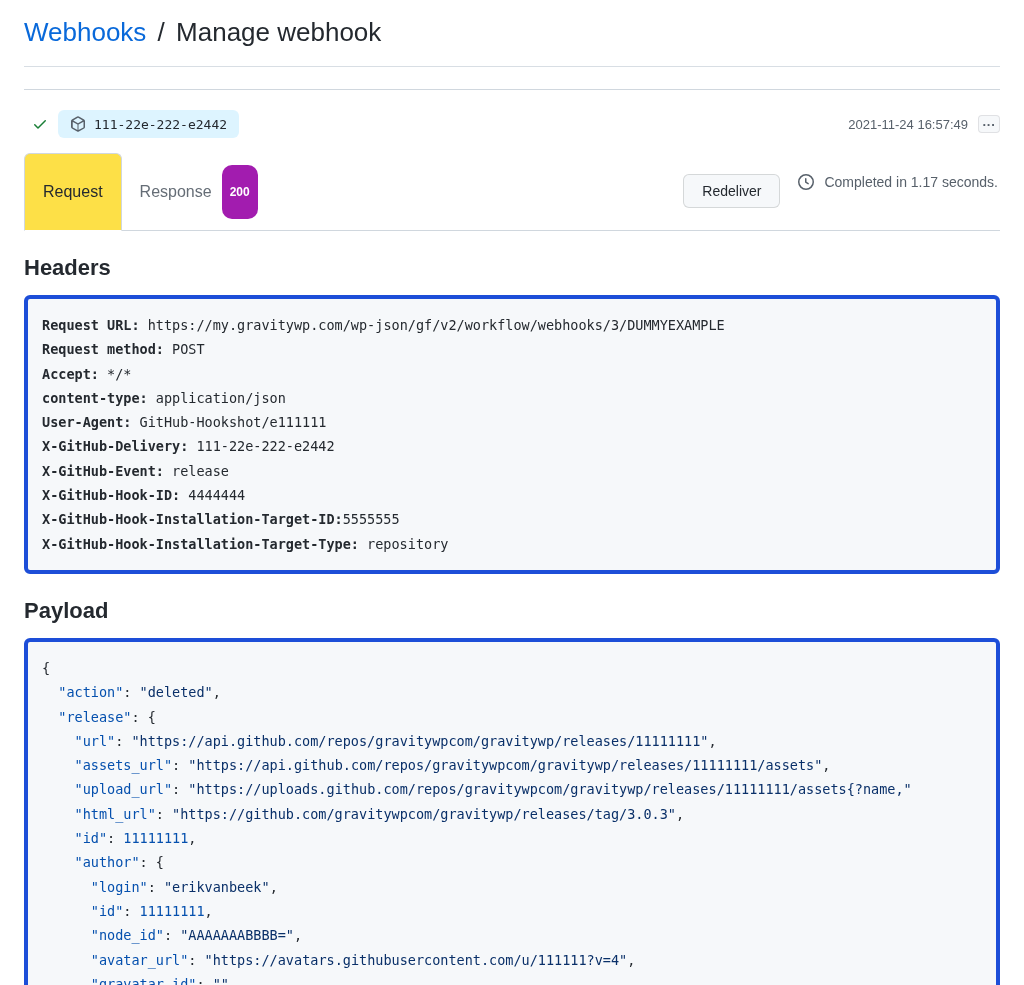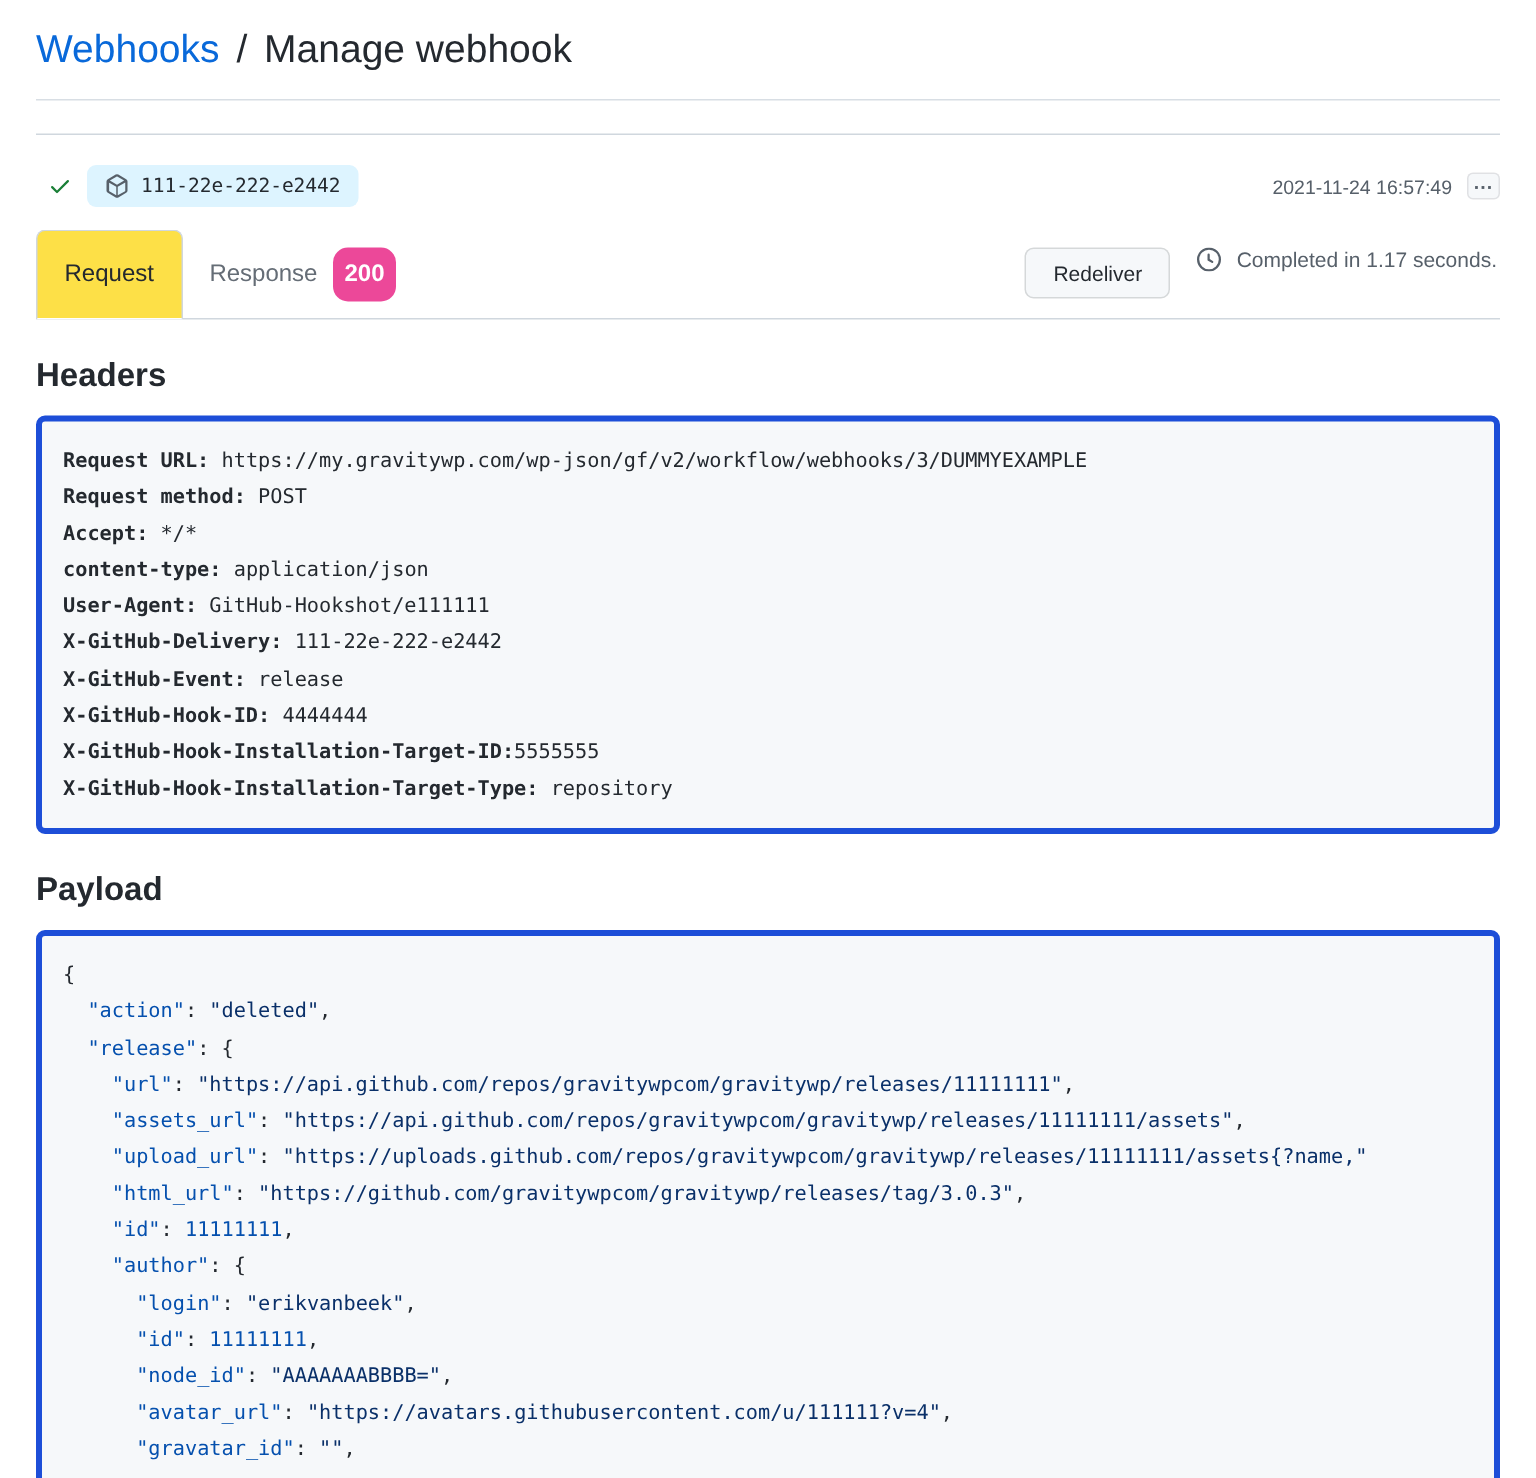--- a/index.html
+++ b/index.html
@@ -110,25 +110,25 @@
     top:1px;
   }
   .subtab.active {
     color: #24292f;
     border: 1px solid #d0d7de;
     border-bottom: 1px solid #fff;
     border-radius: 6px 6px 0 0;
     background: #fde047;
   }
   .status-badge {
-    background: #ec4899;
+    background: #a21caf;
     color: #fff;
-    font-size: 16px;
+    font-size: 12px;
     font-weight: 600;
-    padding: 9px 8px;
+    padding: 20px 8px;
     border-radius: 10px;
   }
   .subtabs-right {
     display: flex;
     align-items: flex-start;
     gap: 18px;
     padding-right: 2px;
   }
   .redeliver-btn {
     background: #f6f8fa;

